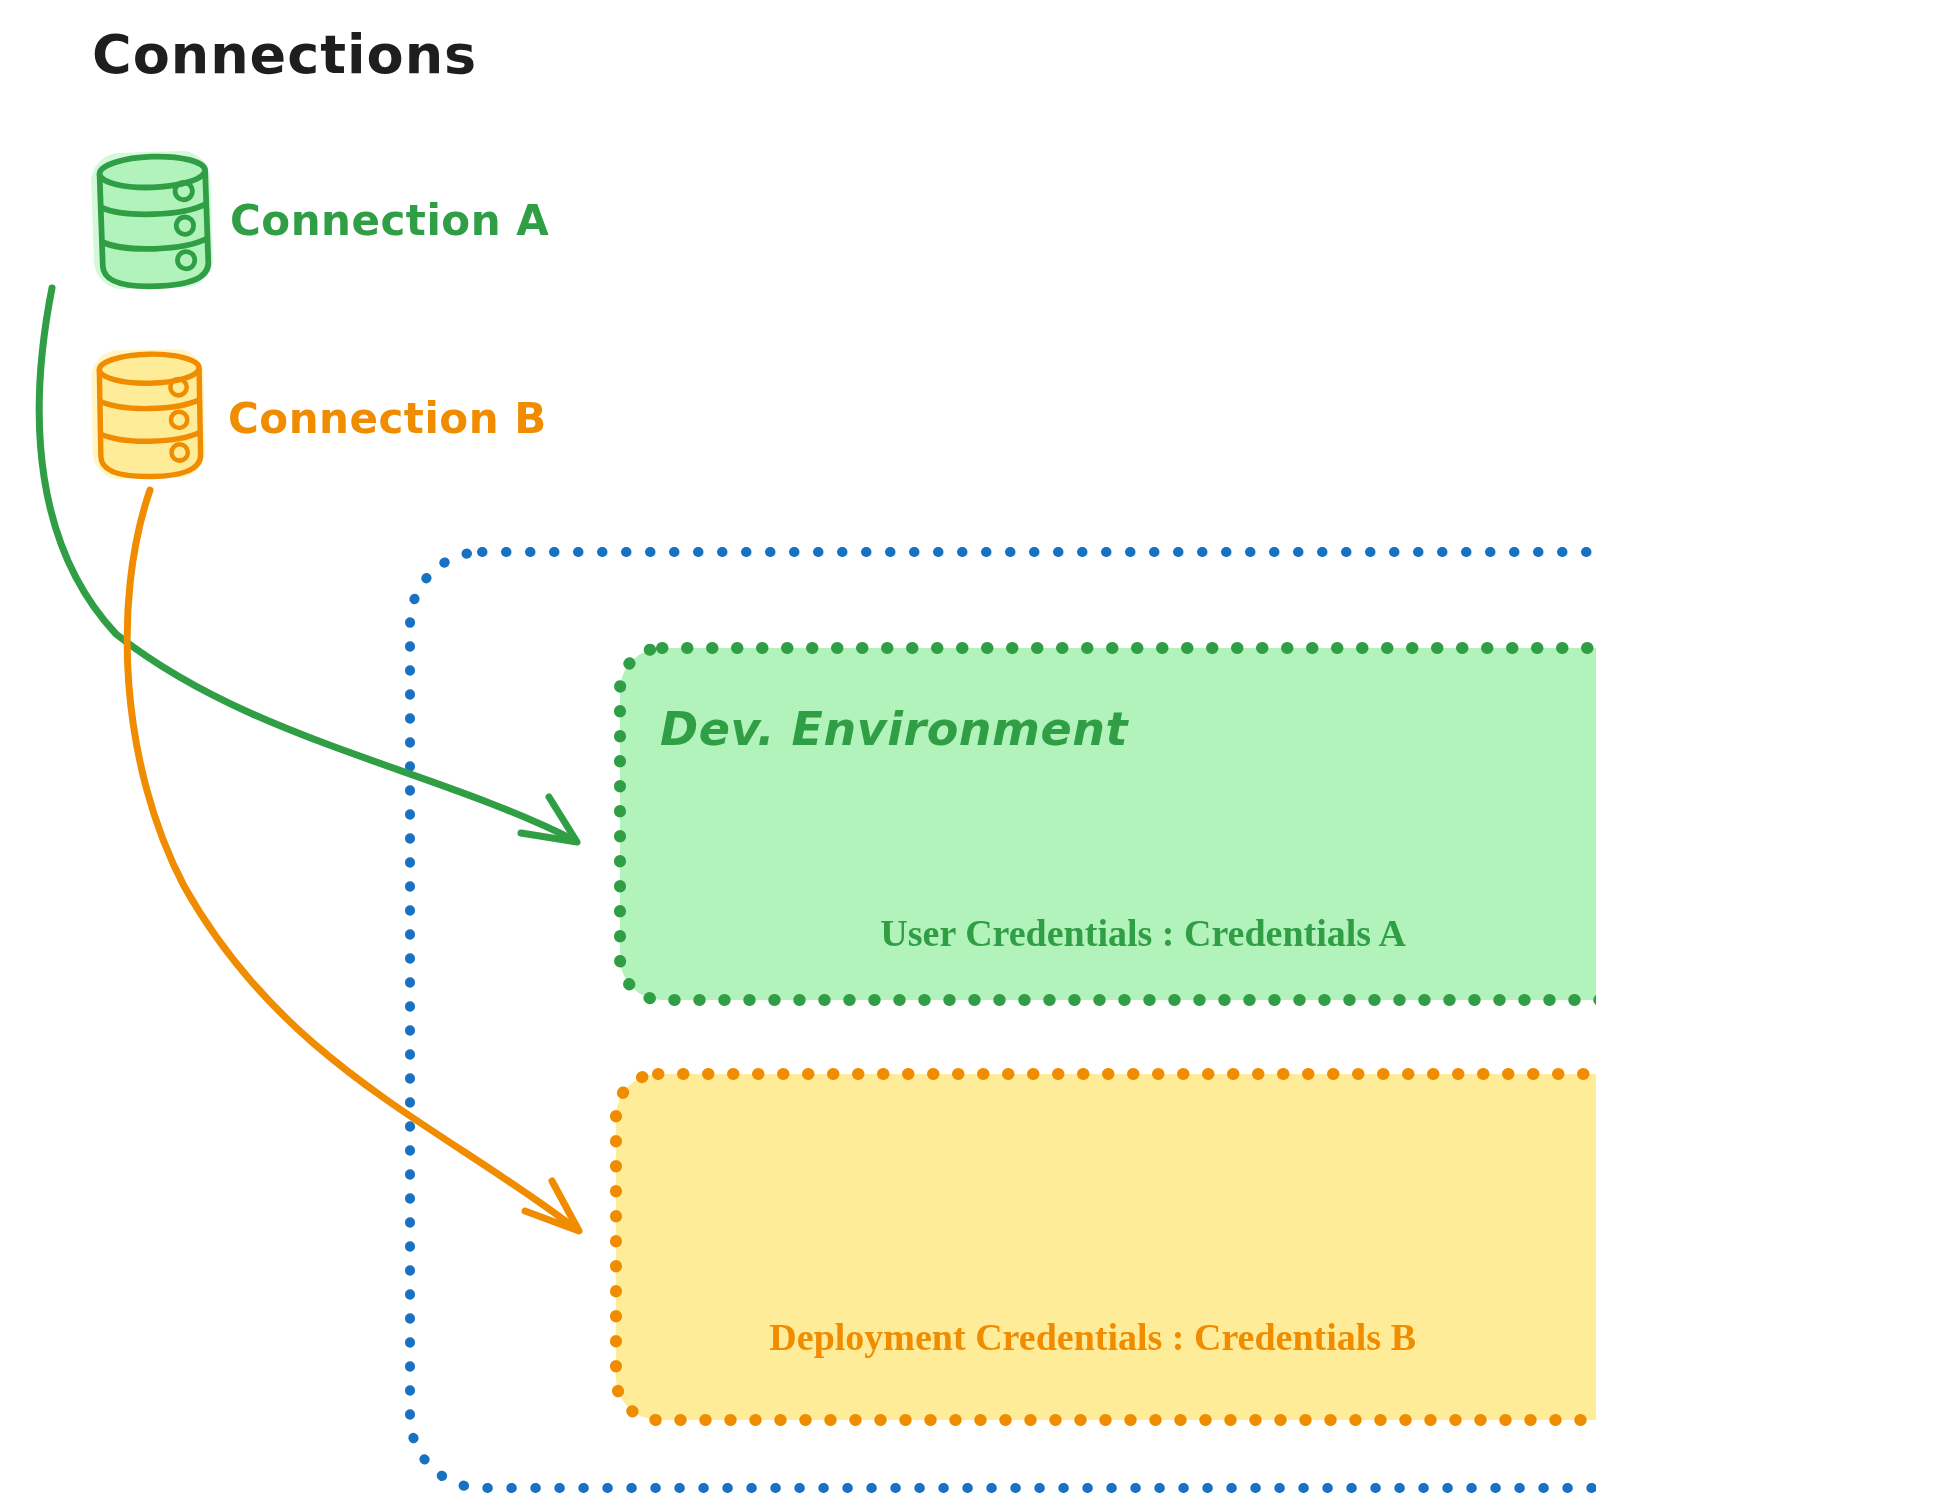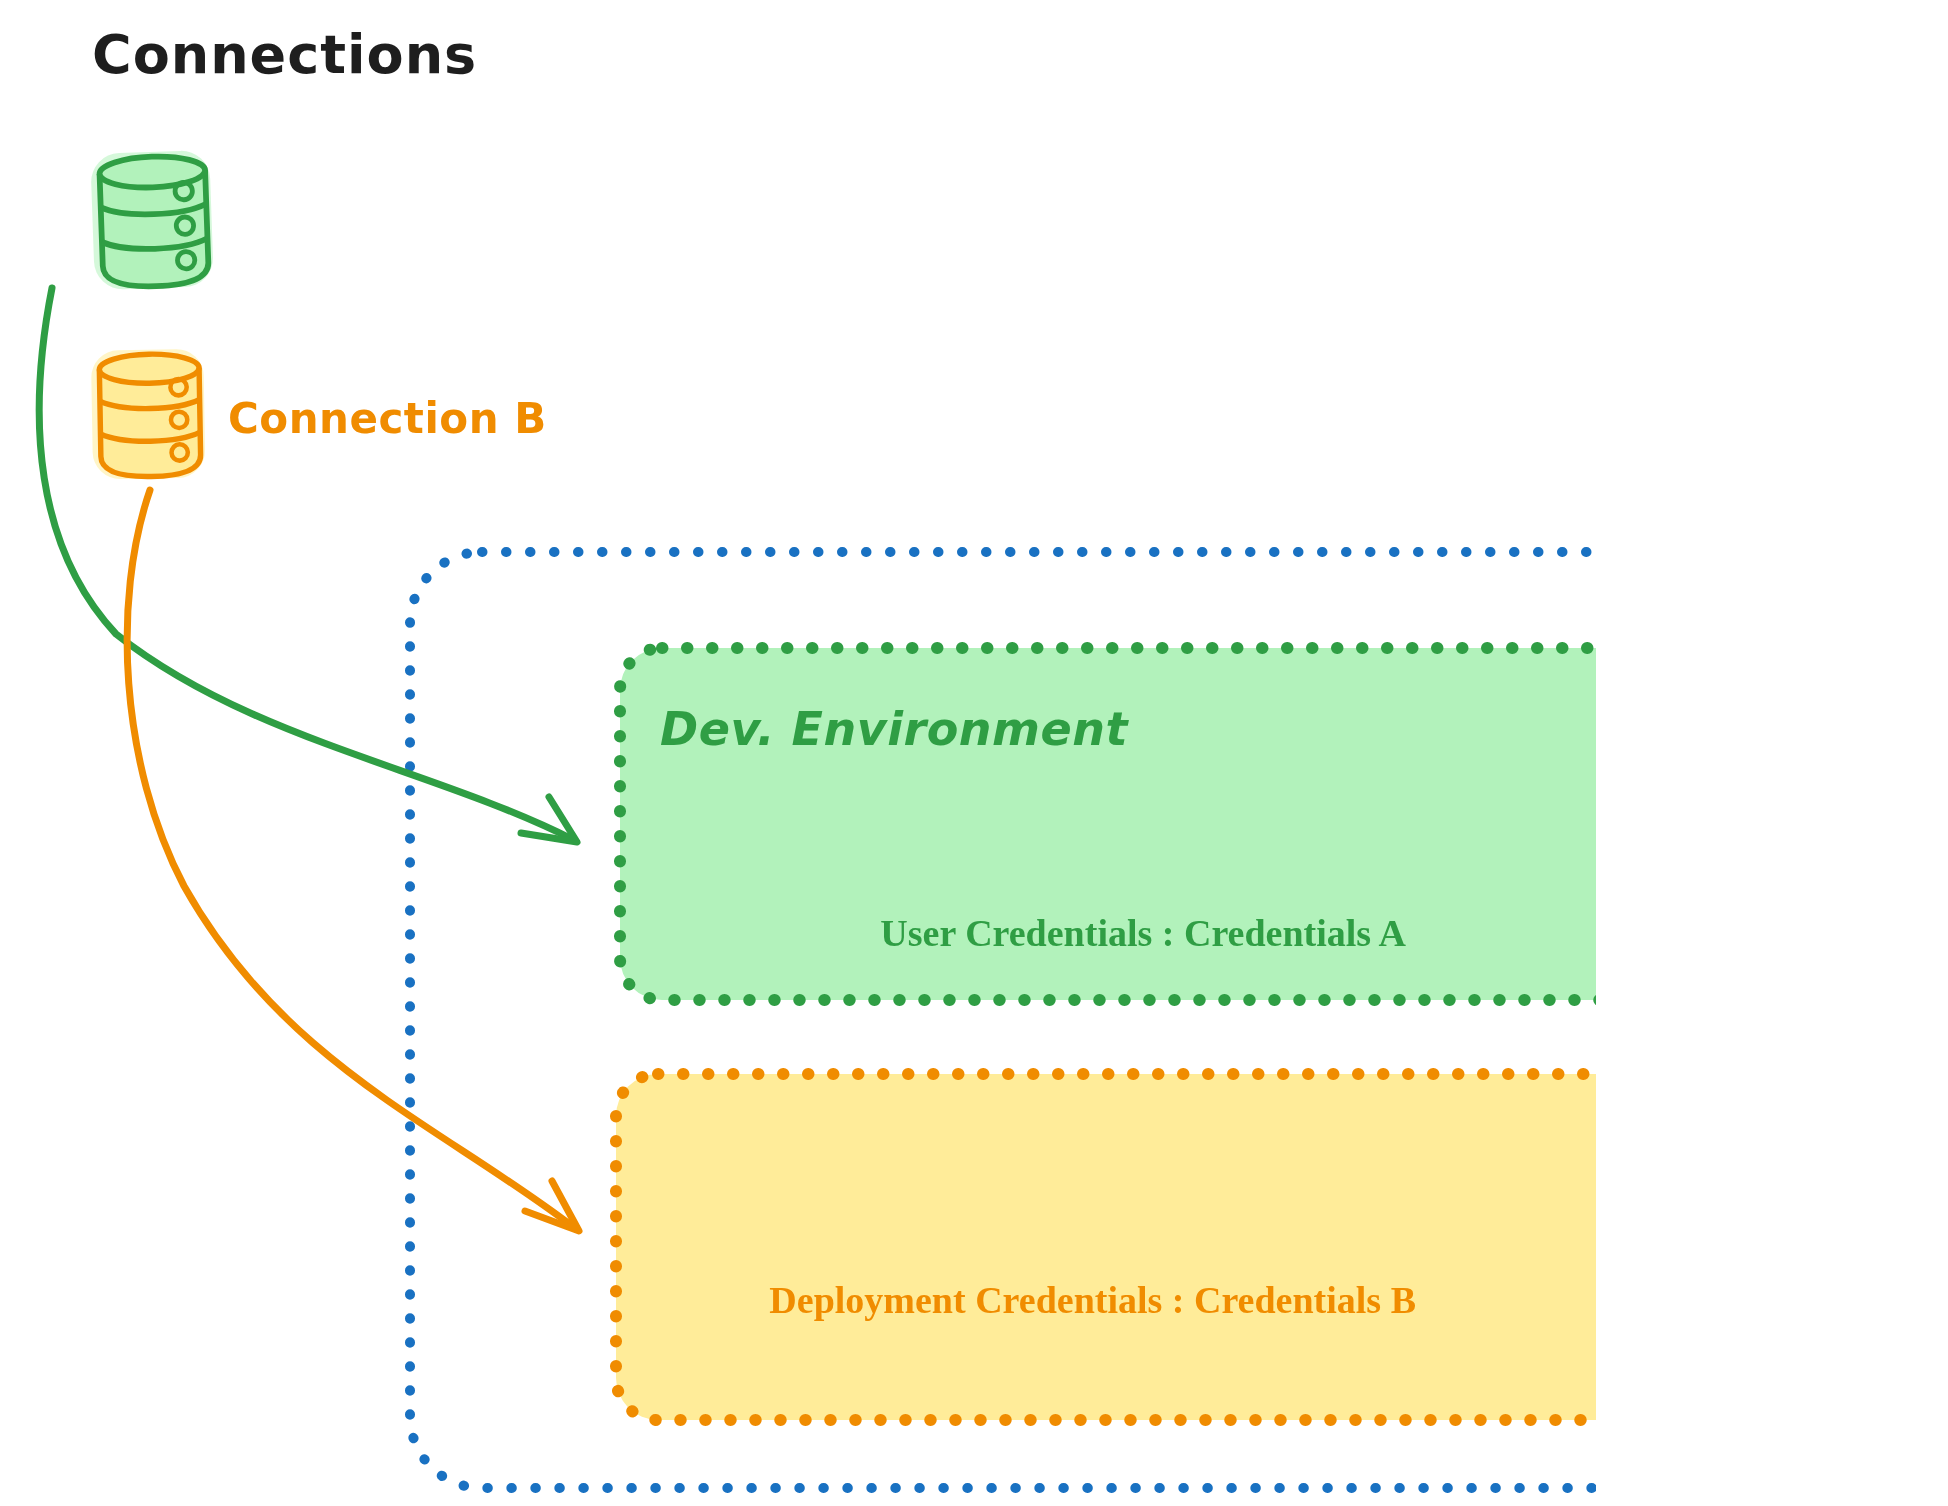--- a/index.html
+++ b/index.html
@@ -43,21 +43,21 @@
   }
   .env-title.dev  { left: 660px; top: 702px;  color: #2f9e44; font-style: italic; }
   .env-title.prod { left: 676px; top: 1114px; color: #f08c00; }
 
   .creds {
     font-family: Liberation Serif, serif;
     font-size: 38px; font-weight: 600;
     line-height: 1.15; white-space: pre;
   }
   .creds.dev  { right: 190px; top: 912px;  color: #2f9e44; }
-  .creds.prod { right: 180px; top: 1279px; color: #f08c00; }
+  .creds.prod { right: 180px; top: 1316px; color: #f08c00; }
 
   
   svg.shapes {
     position: absolute;
     left: 0; top: 0;
     width: 1948px; height: 1506px;
   }
   .project-box {
     fill: none;
     stroke-width: 10;
@@ -128,20 +128,21 @@
       <rect class="blob" x="2" y="4" width="124" height="142" rx="30"></rect>
       <path class="body" d="M11 25 L11 121 C11 137 32 144 66 144 C100 144 121 137 121 121 L121 25"></path>
       <ellipse class="lid" cx="66" cy="25" rx="55" ry="16"></ellipse>
       <path class="divider" d="M11 60 C36 72 96 72 121 60"></path>
       <path class="divider" d="M11 96 C36 108 96 108 121 96"></path>
       <circle class="bolt" cx="98" cy="46" r="9"></circle>
       <circle class="bolt" cx="98" cy="82" r="9"></circle>
       <circle class="bolt" cx="98" cy="118" r="9"></circle>
     </g>
   </svg>
+  <div class="abs conn-label a">Connection A</div>
 
   <svg class="db-icon b" viewBox="0 0 132 150" xmlns="http://www.w3.org/2000/svg">
     <g class="db orange" transform="rotate(-1 66 75)">
       <rect class="blob" x="2" y="4" width="124" height="142" rx="30"></rect>
       <path class="body" d="M11 25 L11 121 C11 137 32 144 66 144 C100 144 121 137 121 121 L121 25"></path>
       <ellipse class="lid" cx="66" cy="25" rx="55" ry="16"></ellipse>
       <path class="divider" d="M11 60 C36 72 96 72 121 60"></path>
       <path class="divider" d="M11 96 C36 108 96 108 121 96"></path>
       <circle class="bolt" cx="98" cy="46" r="9"></circle>
       <circle class="bolt" cx="98" cy="82" r="9"></circle>

